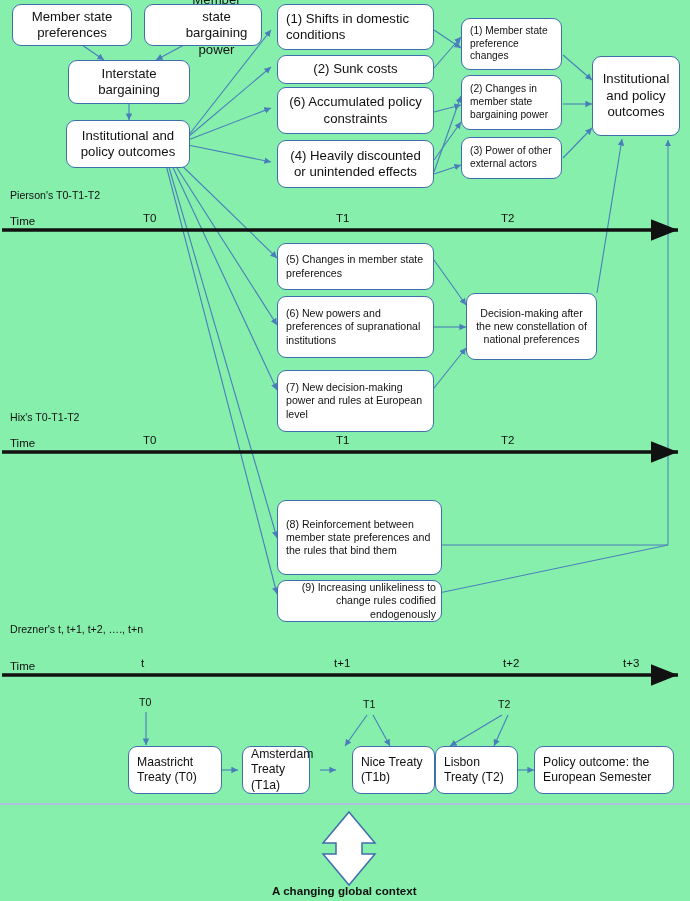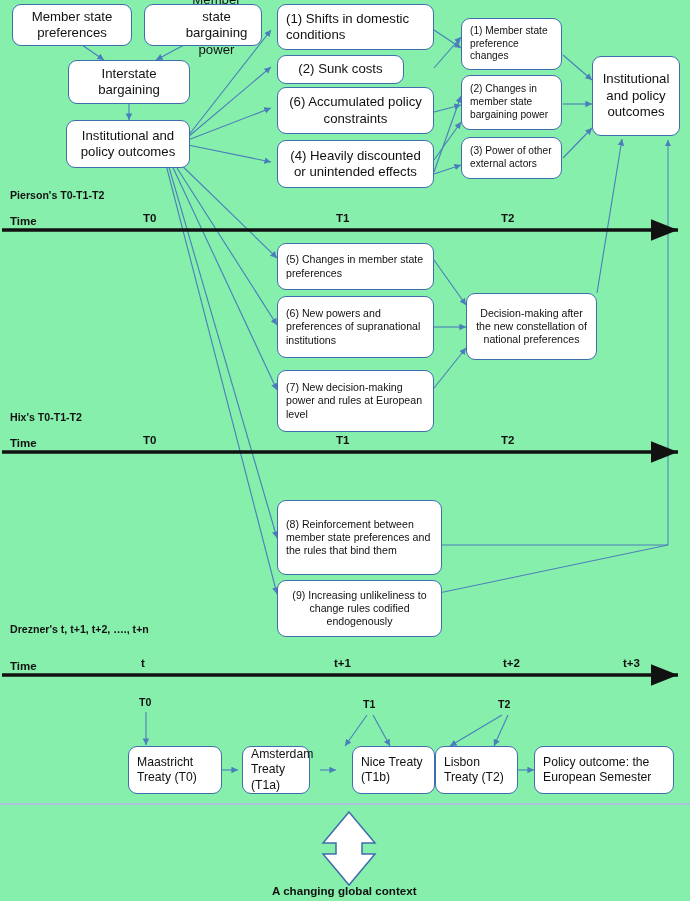--- a/index.html
+++ b/index.html
@@ -24,21 +24,21 @@
   }
   .box .txt{display:block;width:100%;}
   .c-center{justify-content:center;text-align:center;}
   .c-left{justify-content:flex-start;text-align:left;}
   .pad-l{padding:0 6px 0 8px;justify-content:center;}
   .pad-c{padding:0 5px;}
   .f13{font-size:13.2px;}
   .f12{font-size:12.2px;}
   .f11{font-size:10.6px;}
   .f10{font-size:10.2px;}
-  .lbl{position:absolute;color:#111;white-space:nowrap;font-weight:bold;}
+  .lbl{position:absolute;color:#111;white-space:nowrap;}
   .lbl-sec{font-size:10.6px;}
   .lbl-time{font-size:11.5px;}
   .lbl-tick{font-size:11.5px;}
   .lbl-tick-sm{font-size:10.6px;}
   .caption{
     position:absolute;
     font-size:11.6px;
     font-weight:bold;
     color:#111;
     white-space:nowrap;
@@ -147,21 +147,21 @@
   </div>
 
   <div class="box c-center pad-c f13" style="left:66px;top:120px;width:124px;height:48px;">
     <span class="txt">Institutional and policy outcomes</span>
   </div>
 
   <div class="box c-left pad-l f13" style="left:277px;top:4px;width:157px;height:46px;">
     <span class="txt">(1) Shifts in domestic conditions</span>
   </div>
 
-  <div class="box c-center pad-c f13" style="left:277px;top:55px;width:127px;height:29px;">
+  <div class="box c-center pad-c f13" style="left:277px;top:55px;width:157px;height:29px;">
     <span class="txt">(2) Sunk costs</span>
   </div>
 
   <div class="box c-center pad-c f13" style="left:277px;top:87px;width:157px;height:47px;">
     <span class="txt">(6) Accumulated policy constraints</span>
   </div>
 
   <div class="box c-center pad-c f13" style="left:277px;top:140px;width:157px;height:48px;">
     <span class="txt">(4) Heavily discounted or unintended effects</span>
   </div>
@@ -207,21 +207,21 @@
   <div class="lbl lbl-sec" style="left:10px;top:411px;">Hix's T0-T1-T2</div>
   <div class="lbl lbl-time" style="left:10px;top:437px;">Time</div>
   <div class="lbl lbl-tick" style="left:143px;top:434px;">T0</div>
   <div class="lbl lbl-tick" style="left:336px;top:434px;">T1</div>
   <div class="lbl lbl-tick" style="left:501px;top:434px;">T2</div>
 
   <div class="box c-left pad-l f11" style="left:277px;top:500px;width:165px;height:75px;">
     <span class="txt">(8) Reinforcement between member state preferences and the rules that bind them</span>
   </div>
 
-  <div class="box c-center pad-c f11" style="left:277px;top:580px;width:165px;height:57px;">
+  <div class="box c-center pad-c f11" style="left:277px;top:580px;width:165px;height:42px;text-align:right;">
     <span class="txt">(9) Increasing unlikeliness to change rules codified endogenously</span>
   </div>
 
   <div class="lbl lbl-sec" style="left:10px;top:623px;">Drezner's t, t+1, t+2, …., t+n</div>
   <div class="lbl lbl-time" style="left:10px;top:660px;">Time</div>
   <div class="lbl lbl-tick" style="left:141px;top:657px;">t</div>
   <div class="lbl lbl-tick" style="left:334px;top:657px;">t+1</div>
   <div class="lbl lbl-tick" style="left:503px;top:657px;">t+2</div>
   <div class="lbl lbl-tick" style="left:623px;top:657px;">t+3</div>
 

